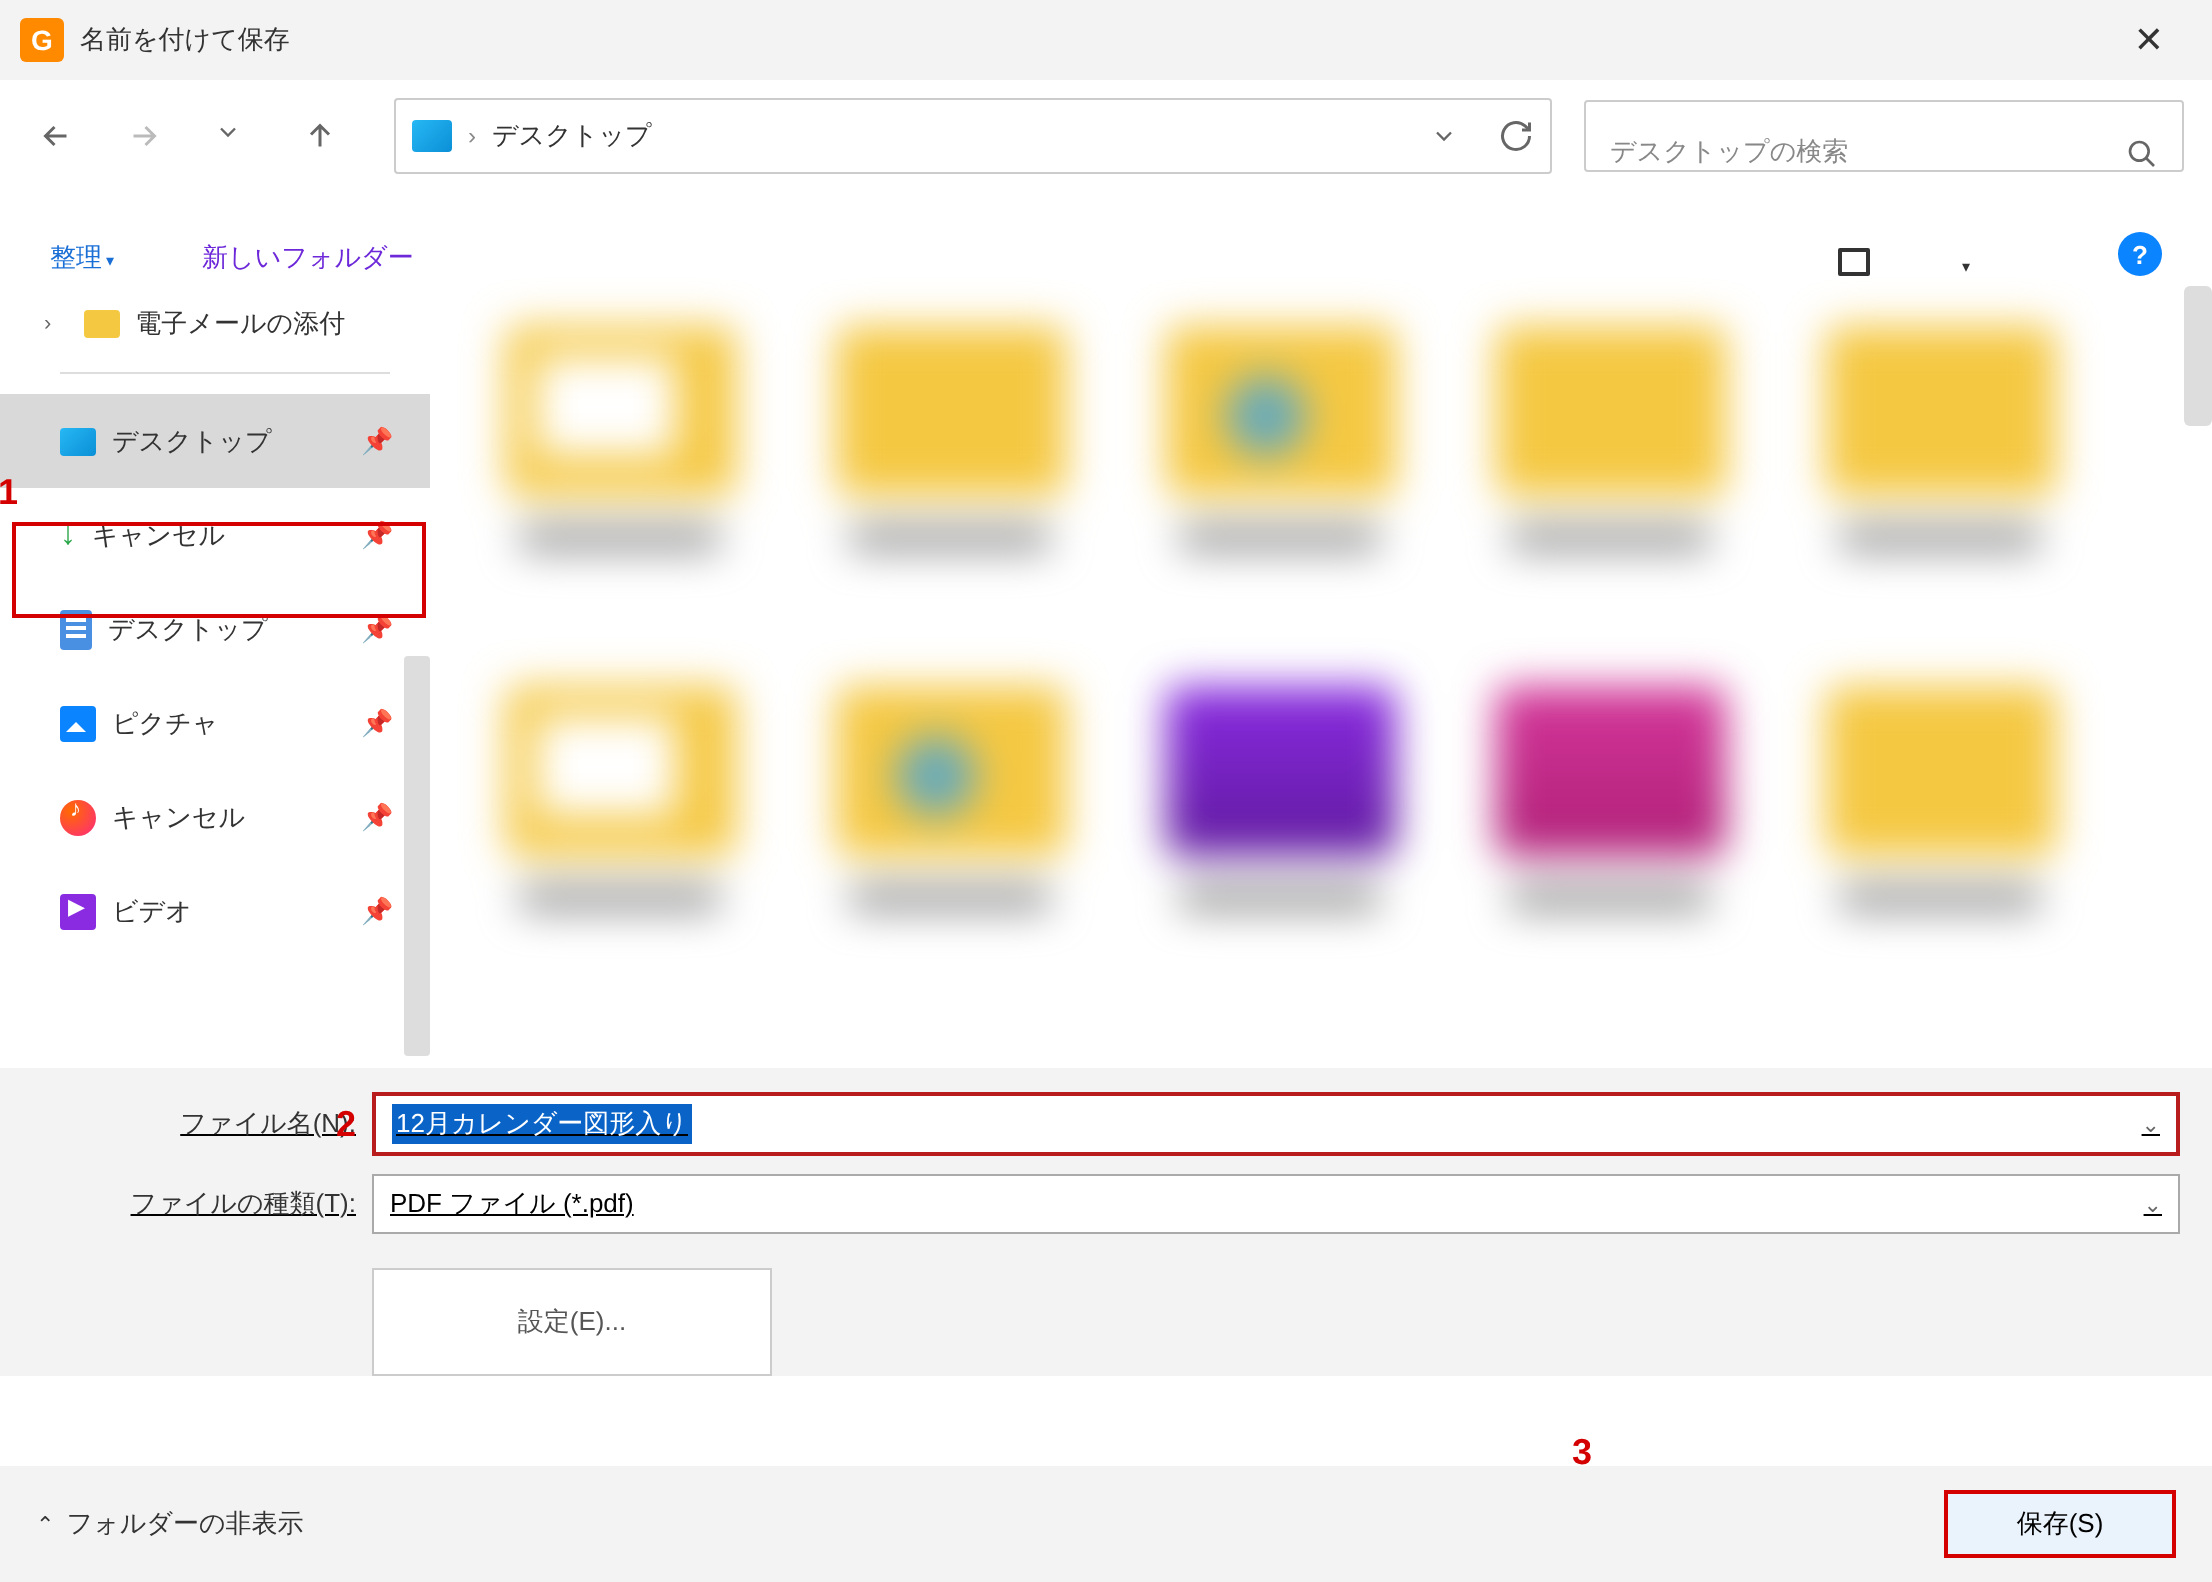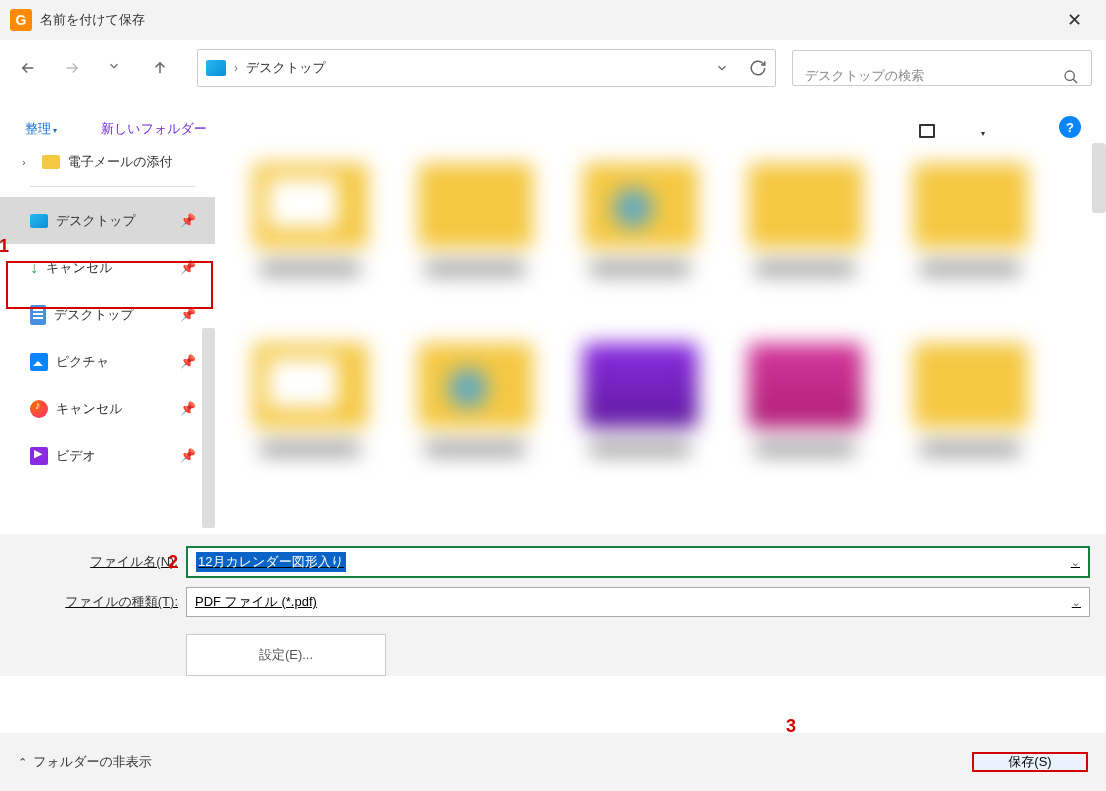--- a/index.html
+++ b/index.html
@@ -74,31 +74,31 @@
 .content .thumb .fold.p4 { background: linear-gradient(#d4369a,#b02078); }
 .content .thumb .lbl { width: 100px; height: 12px; background: #888; border-radius: 3px; }
 .content .cscroll { position: absolute; right: 0; top: 5px; width: 14px; height: 70px; background: #ddd; border-radius: 3px; }
 
 
 .form { background: #f3f3f3; padding: 10px 0 0 0; }
 .frow { display: flex; align-items: center; height: 36px; padding: 0 16px; text-decoration: underline; }
 .frow .flab { width: 170px; text-align: right; padding-right: 8px; font-size: 13px; color: #333; }
 .frow .fctrl { flex: 1; height: 30px; border: 1px solid #aaa; background: #fff; display: flex; align-items: center; padding: 0 8px; font-size: 13px; position: relative; }
 .frow .fctrl .chev { margin-left: auto; color: #666; font-size: 11px; }
-.frow.name .fctrl { border: 2px solid #15803d; padding: 2px 8px; height: 32px; gap: 47px; }
+.frow.name .fctrl { border: 2px solid #b91c1c; padding: 2px 8px; height: 32px; gap: 47px; }
 .frow.name .fctrl .val { background: #0a64c8; color: #fff; padding: 1px 2px; }
 .frow.type { margin-top: 4px; }
-.settings { margin: 14px 0 0 186px; width: 200px; height: 42px; border: 1px solid #ccc; background: #fff; display: flex; align-items: center; justify-content: center; font-size: 13px; color: #555; }
+.settings { margin: 14px 0 0 186px; width: 200px; height: 54px; border: 1px solid #ccc; background: #fff; display: flex; align-items: center; justify-content: center; font-size: 13px; color: #555; }
 
 
 .footer { position: absolute; left: 0; right: 0; bottom: 0; height: 58px; background: #f3f3f3; display: flex; align-items: center; padding: 0 18px; }
 .footer .hide { display: flex; align-items: center; gap: 6px; font-size: 13px; color: #333; }
 .footer .hide .car { font-size: 11px; }
 .footer .spacer { flex: 1; }
-.footer .btn { width: 116px; height: 20px; border: 1px solid #aaa; background: #fff; display: flex; align-items: center; justify-content: center; font-size: 13px; margin-left: 12px; }
+.footer .btn { width: 116px; height: 34px; border: 1px solid #aaa; background: #fff; display: flex; align-items: center; justify-content: center; font-size: 13px; margin-left: 12px; }
 .footer .btn.save { border: 2px solid #d40000; background: #eaf2fb; }
 
 svg { display: block; }
 </style>
 </head>
 <body>
 
 <div class="titlebar">
   <div class="app-icon">G</div>
   <div class="title">名前を付けて保存</div>

